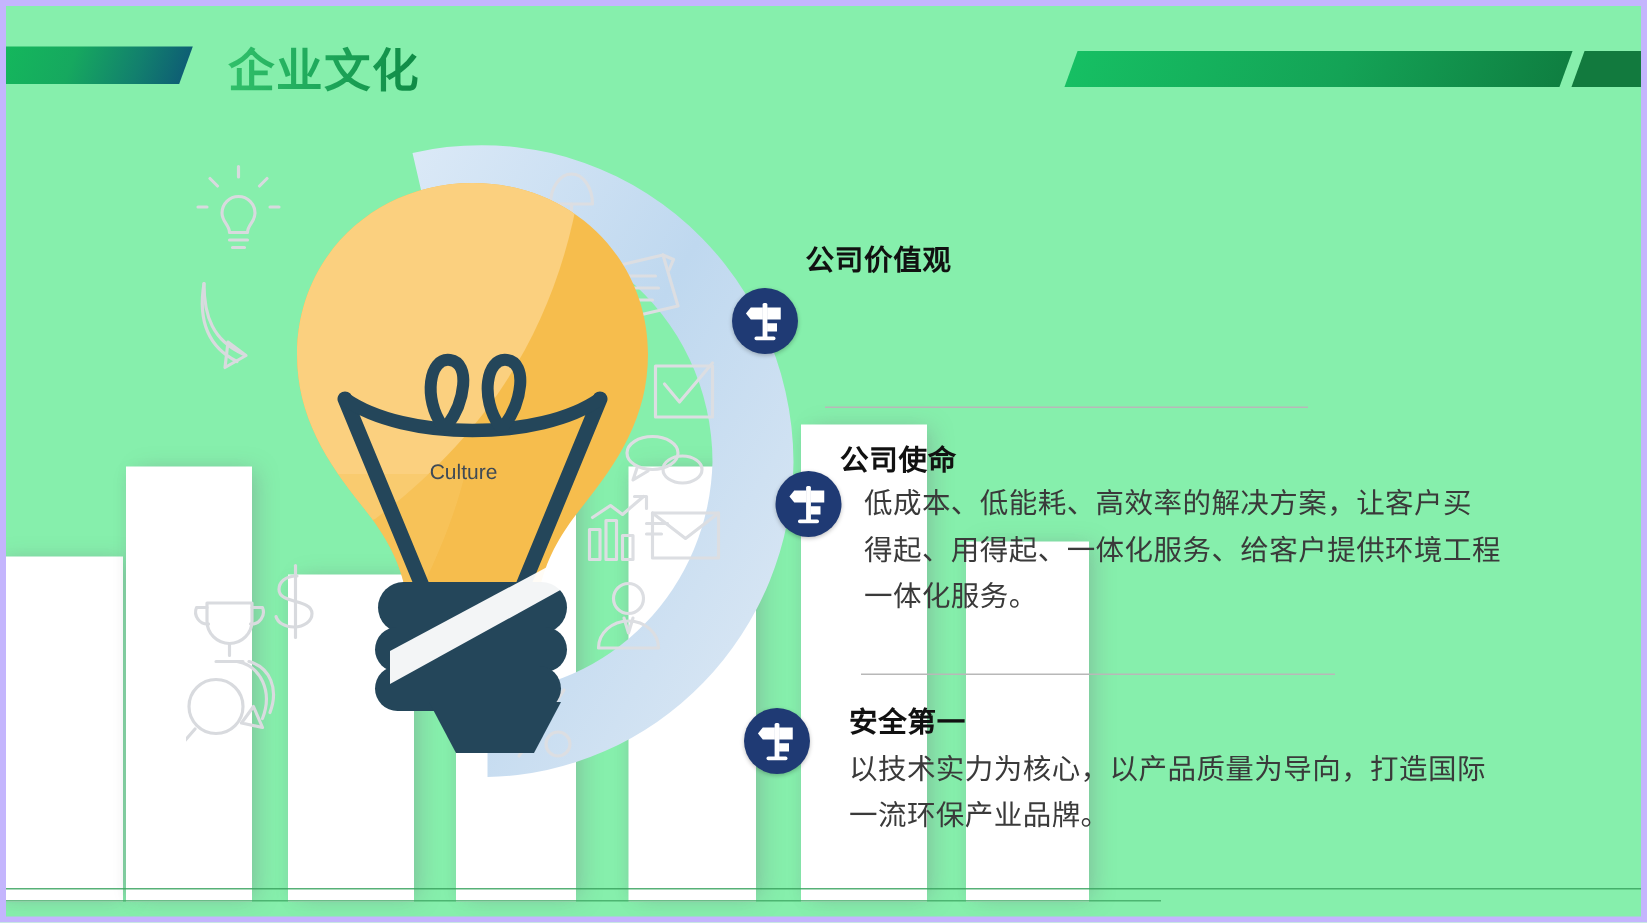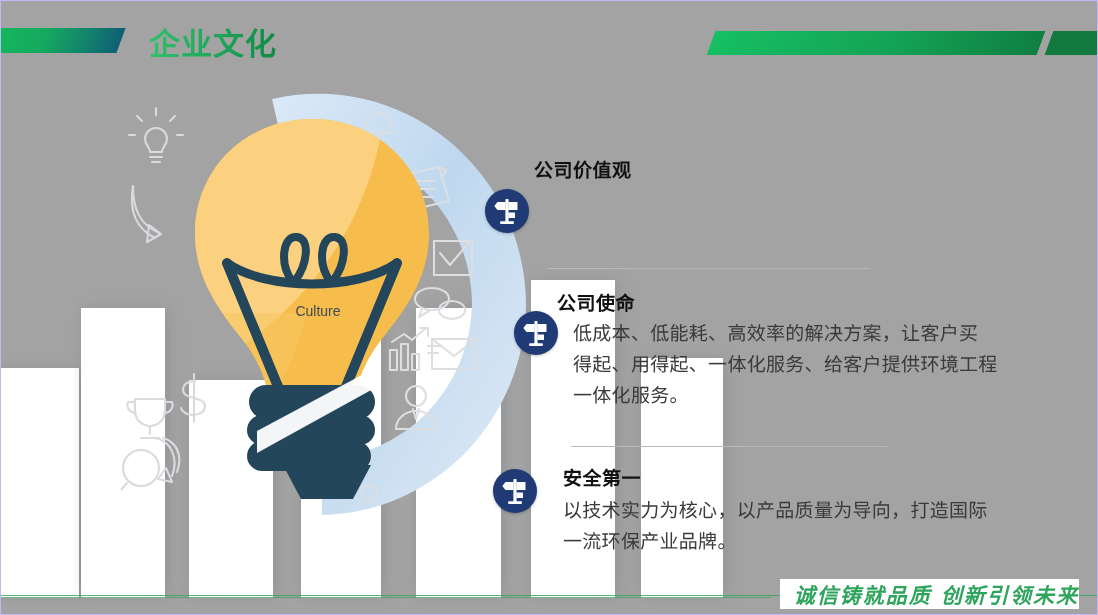--- a/index.html
+++ b/index.html
@@ -9,22 +9,22 @@
     background: #ffffff;
   }
   body {
     font-family: "DejaVu Sans", "Liberation Sans", sans-serif;
   }
   #slide {
     position: relative;
     width: 1098px;
     height: 615px;
     overflow: hidden;
-    background: #a3a3a3;
-    border: 1px solid #c4b5fd;
+    background: #86efac;
+    border: 4px solid #c4b5fd;
     box-sizing: border-box;
   }
 
   
   .hdr-left-bar {
     position: absolute;
     left: -8px;
     top: 27px;
     width: 128px;
     height: 25px;
@@ -86,21 +86,21 @@
   
   .arc { position: absolute; left: 225px; top: 86px; width: 330px; height: 440px; }
 
   
   .doodles { position: absolute; left: 120px; top: 100px; width: 400px; height: 420px; }
 
   
   .bulb { position: absolute; left: 186px; top: 112px; width: 250px; height: 390px; }
   .culture-label {
     position: absolute;
-    left: 192px;
+    left: 180px;
     top: 112px;
     width: 250px;
     height: 390px;
     pointer-events: none;
   }
   .culture-text {
     position: absolute;
     left: 0;
     top: 190px;
     width: 250px;
@@ -417,15 +417,14 @@
       </svg>
     </div>
     <div class="blk-title" style="left:562px; top:418px;">安全第一</div>
     <div class="blk-body" style="left:562px; top:450px;">
       <div>以技术实力为核心，以产品质量为导向，打造国际</div>
       <div>一流环保产业品牌。</div>
     </div>
   </div>
 
   <div class="foot-line"></div>
-  <div class="slogan">诚信铸就品质  创新引领未来</div>
 
 </div>
 
 </body></html>

